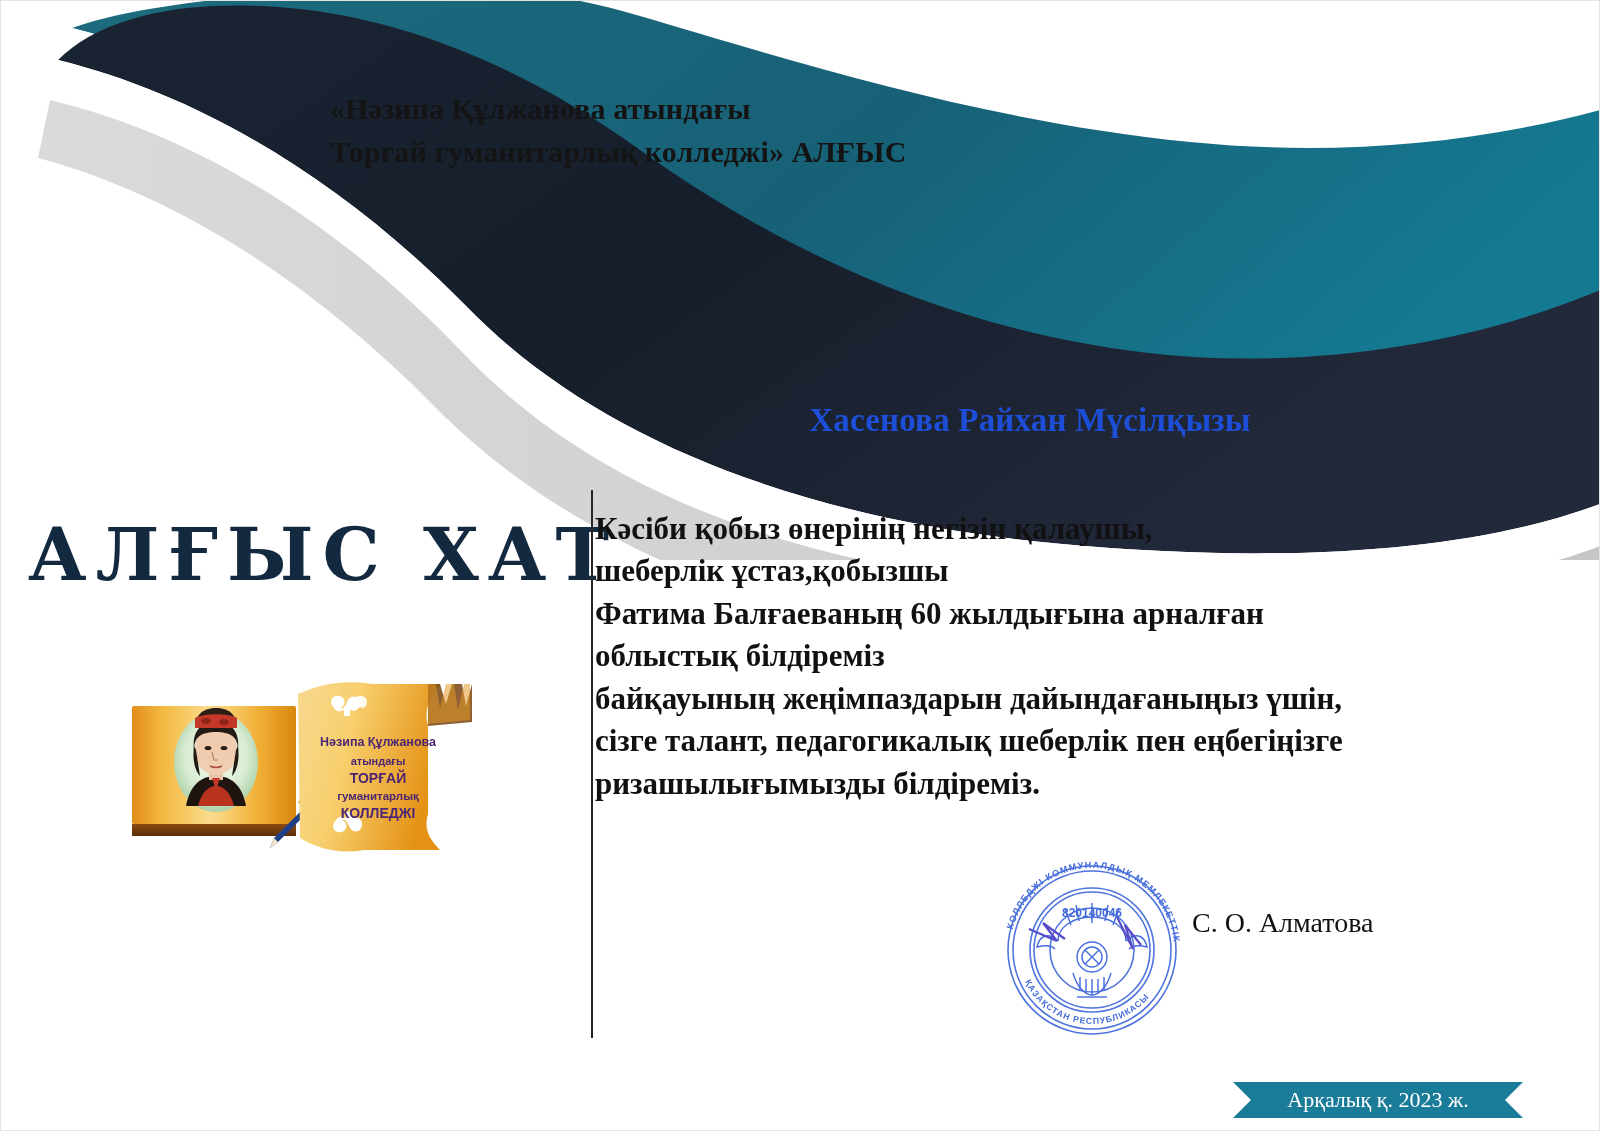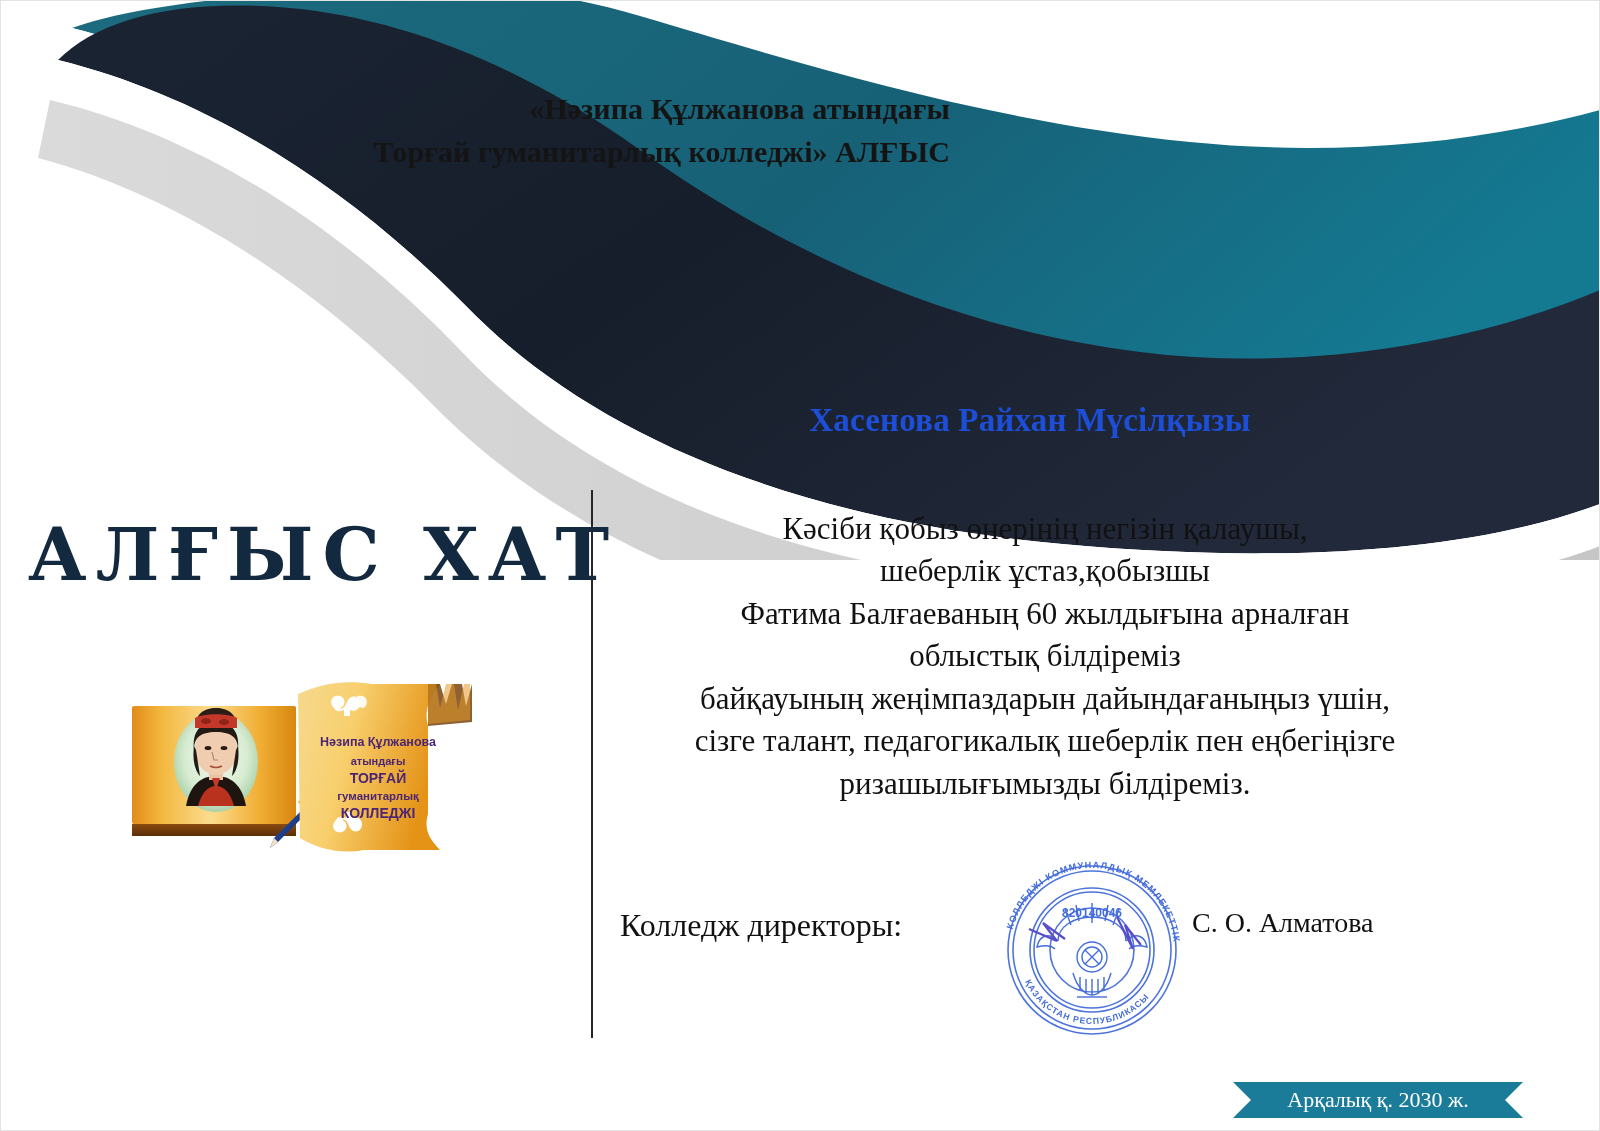--- a/index.html
+++ b/index.html
@@ -34,21 +34,21 @@
     height: 560px;
     z-index: 1;
   }
 
   
   #org-title {
     position: absolute;
     left: 330px;
     top: 88px;
     width: 620px;
-    text-align: right;
+    text-align: left;
     z-index: 10;
     color: #141414;
     font-size: 30px;
     font-weight: 700;
     line-height: 1.42;
     letter-spacing: 0.1px;
   }
   #org-title .line { display: block; white-space: nowrap; }
 
   
@@ -92,25 +92,26 @@
     background: #262626;
     z-index: 10;
   }
 
   
   #body-text {
     position: absolute;
     left: 595px;
     top: 508px;
     width: 900px;
-    text-align: center;
+    text-align: left;
     z-index: 10;
     color: #111111;
     font-size: 31px;
     line-height: 1.37;
+    font-weight: bold;
   }
   #body-text .line { display: block; white-space: nowrap; }
 
   
   #sign-label {
     position: absolute;
     left: 620px;
     top: 907px;
     z-index: 10;
     color: #111111;
@@ -244,21 +245,20 @@
   <div id="body-text">
     <span class="line">Кәсіби қобыз өнерінің негізін қалаушы,</span>
     <span class="line">шеберлік ұстаз,қобызшы</span>
     <span class="line">Фатима Балғаеваның 60 жылдығына арналған</span>
     <span class="line">облыстық білдіреміз</span>
     <span class="line">байқауының жеңімпаздарын дайындағаныңыз үшін,</span>
     <span class="line">сізге талант, педагогикалық шеберлік пен еңбегіңізге</span>
     <span class="line">ризашылығымызды білдіреміз.</span>
   </div>
 
-  <div id="sign-label">Колледж директоры:</div>
   <div id="sign-name">С. О. Алматова</div>
 
   <svg id="logo" viewBox="0 0 345 190" xmlns="http://www.w3.org/2000/svg">
     <defs>
       <linearGradient id="lgBook" x1="0" y1="0" x2="1" y2="0">
         <stop offset="0%" stop-color="#e28c1a"></stop>
         <stop offset="18%" stop-color="#f3b83f"></stop>
         <stop offset="48%" stop-color="#fbdc8e"></stop>
         <stop offset="78%" stop-color="#f0ae34"></stop>
         <stop offset="100%" stop-color="#d8860f"></stop>
@@ -393,16 +393,16 @@
 
     <g stroke="#4c3fc4" stroke-width="2.2" fill="none">
       <path d="M 44,84 L 72,96 L 58,78 L 80,94"></path>
       <path d="M 132,72 L 148,104 L 140,80 L 156,100"></path>
     </g>
   </svg>
 
   <svg id="ribbon" viewBox="0 0 290 36" preserveAspectRatio="none" xmlns="http://www.w3.org/2000/svg">
     <path d="M 0,0 L 290,0 L 272,18 L 290,36 L 0,36 L 18,18 Z" fill="#1b7c99"></path>
   </svg>
-  <div id="ribbon-label">Арқалық қ. 2030 ж.</div>
+  <div id="ribbon-label">Арқалық қ. 2023 ж.</div>
 
   <div id="frame"></div>
 </div>
 
 </body></html>

